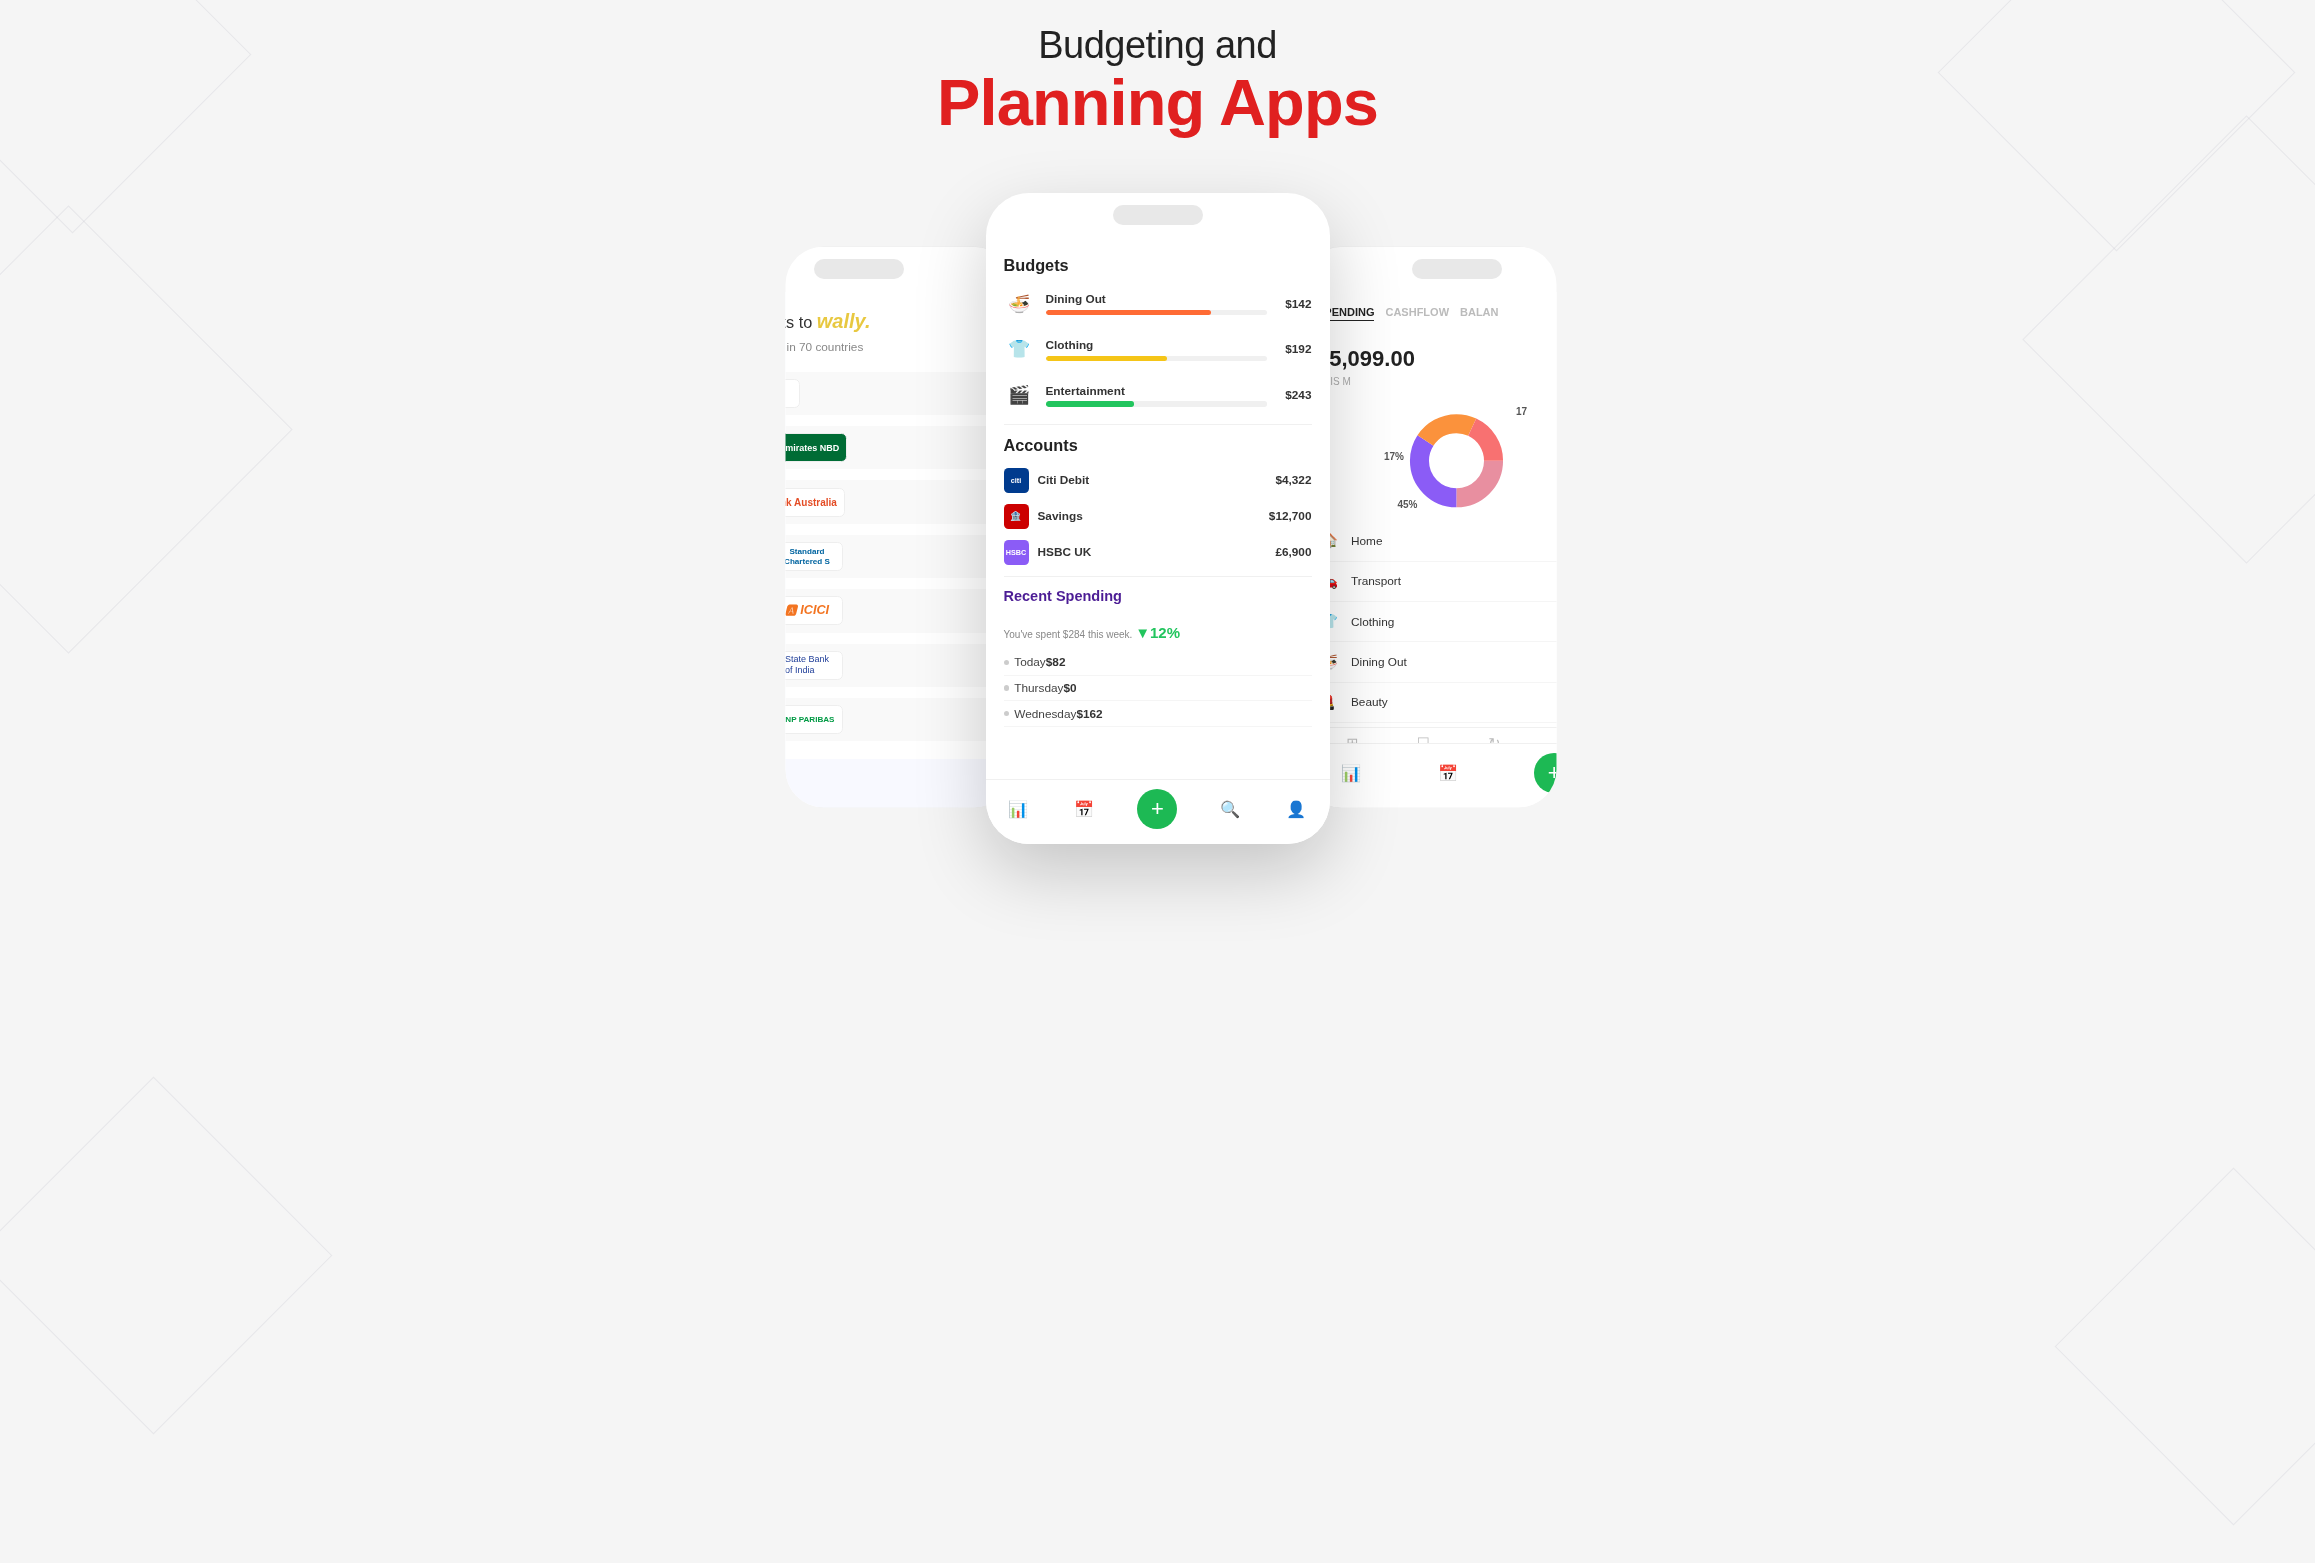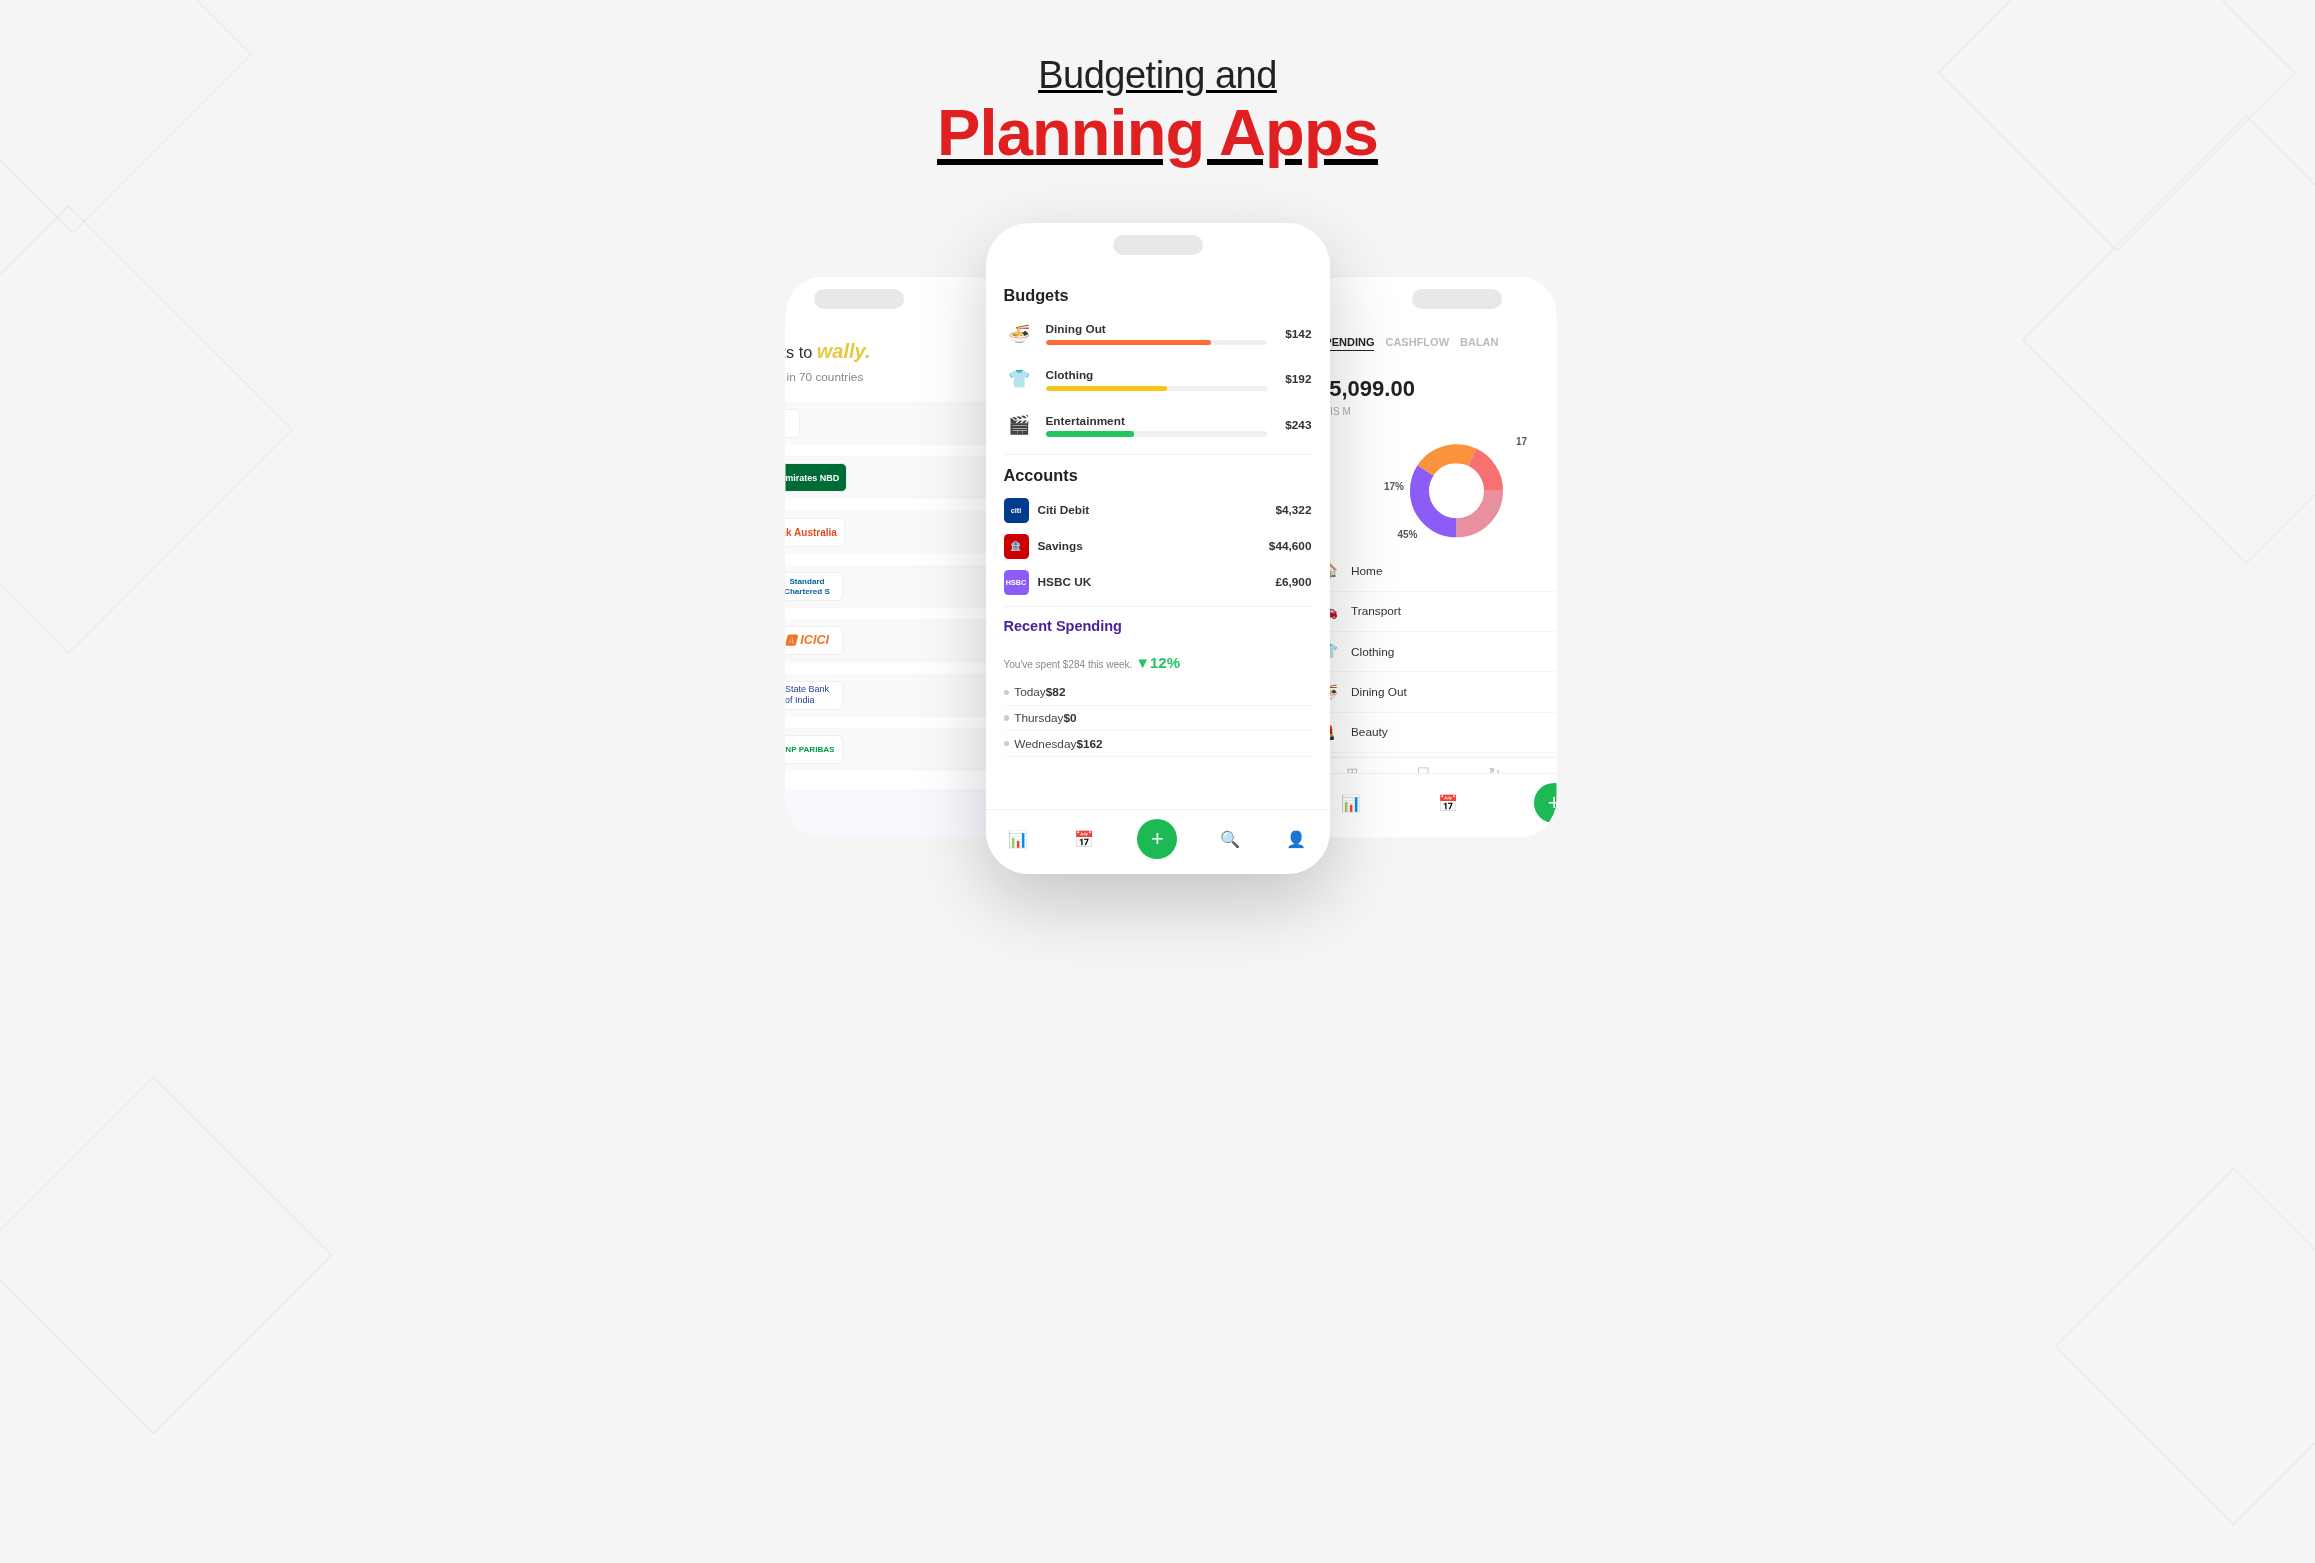--- a/index.html
+++ b/index.html
@@ -43,22 +43,21 @@
       z-index: 1;
       width: 100%;
       max-width: 1176px;
       display: flex;
       flex-direction: column;
       align-items: center;
     }
 
     .header {
       text-align: center;
-      padding: 54px 18px 36px;
-      text-decoration: underline;
+      padding: 24px 18px 36px;
     }
 
     .header-subtitle {
       font-size: 38px;
       font-weight: 400;
       color: #222;
       letter-spacing: -0.5px;
     }
 
     .header-title {
@@ -641,21 +640,21 @@
 
           <div class="account-item">
             <div class="account-logo citi-account" style="font-size:7.2px;font-weight:800;color:#fff;background:#003B8E;width:25px;height:25px;border-radius:4.5px;display:flex;align-items:center;justify-content:center;">citi</div>
             <div class="account-name">Citi Debit</div>
             <div class="account-balance">$4,322</div>
           </div>
 
           <div class="account-item">
             <div class="account-logo" style="background:#cc0000;width:25px;height:25px;border-radius:4.5px;display:flex;align-items:center;justify-content:center;font-size:9px;">🏦</div>
             <div class="account-name">Savings</div>
-            <div class="account-balance">$44,600</div>
+            <div class="account-balance">$12,700</div>
           </div>
 
           <div class="account-item">
             <div class="account-logo" style="background:#8b5cf6;width:25px;height:25px;border-radius:4.5px;display:flex;align-items:center;justify-content:center;font-size:7.2px;color:#fff;font-weight:800;">HSBC</div>
             <div class="account-name">HSBC UK</div>
             <div class="account-balance">£6,900</div>
           </div>
 
           <div class="section-divider"></div>
 

